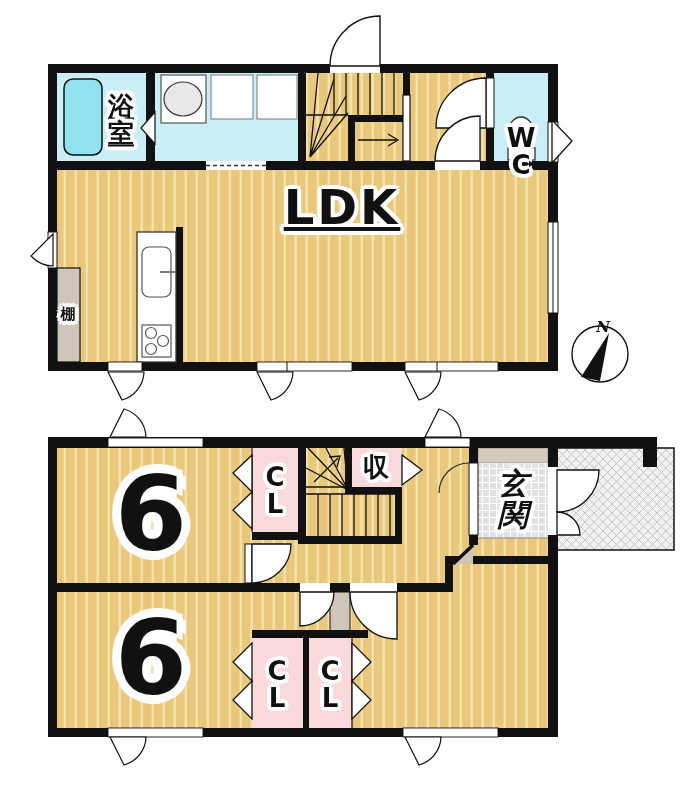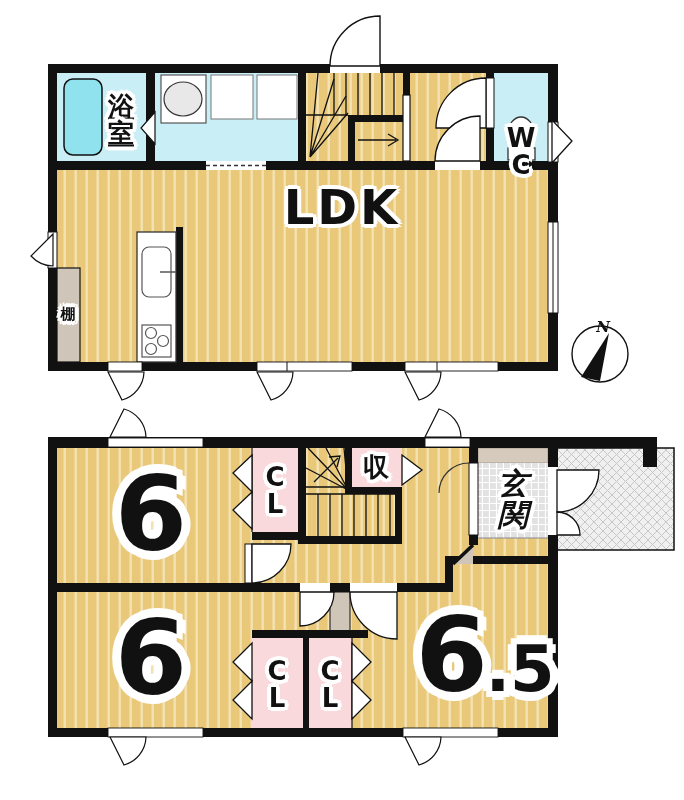--- a/index.html
+++ b/index.html
@@ -11,21 +11,21 @@
   .halo{text-shadow:4px 0 0 #fff,-4px 0 0 #fff,0 4px 0 #fff,0 -4px 0 #fff,
         3px 3px 0 #fff,-3px 3px 0 #fff,3px -3px 0 #fff,-3px -3px 0 #fff,
         2px 0 0 #fff,-2px 0 0 #fff,0 2px 0 #fff,0 -2px 0 #fff;}
   .halo-big{text-shadow:9px 0 0 #fff,-9px 0 0 #fff,0 9px 0 #fff,0 -9px 0 #fff,
         6px 6px 0 #fff,-6px 6px 0 #fff,6px -6px 0 #fff,-6px -6px 0 #fff,
         4px 0 0 #fff,-4px 0 0 #fff,0 4px 0 #fff,0 -4px 0 #fff,
         3px 3px 0 #fff,-3px 3px 0 #fff,3px -3px 0 #fff,-3px -3px 0 #fff;}
   .stack{white-space:normal;word-break:break-all;width:1.15em;line-height:1.02;}
   .num{font-size:104px;letter-spacing:-2px;}
   .suffix{font-size:64px;}
-  .ldk{font-size:48px;letter-spacing:3px;}
+  .ldk{font-size:48px;letter-spacing:3px;text-decoration:underline;}
   .size21{font-size:118px;letter-spacing:2px;}
   .small-cjk{font-size:26px;}
   .north{font-size:15px;font-family:"DejaVu Serif","Liberation Serif",serif;font-style:italic;}
 </style>
 </head>
 <body>
 
 <div id="plan">
 <svg width="684" height="800" viewBox="0 0 684 800">
   <defs>
@@ -215,22 +215,19 @@
   </g>
 </svg>
 
 <div class="lbl halo ldk" style="left:342px;top:207px;">LDK</div>
 <div class="lbl halo stack small-cjk" style="left:121px;top:120px;text-decoration:underline;">浴室</div>
 <div class="lbl halo stack small-cjk" style="left:521px;top:104px;margin-top:48px;">WC</div>
 <div class="lbl halo" style="left:68px;top:314px;font-size:15px;">棚</div>
 
 <div class="lbl halo-big num" style="left:150px;top:514px;">6</div>
 <div class="lbl halo-big num" style="left:150px;top:658px;">6</div>
-<div class="lbl" style="left:485px;top:655px;">
-  <span class="halo-big num">6</span><span class="halo-big suffix">.5</span>
-</div>
 <div class="lbl halo stack small-cjk" style="left:275px;top:491px;">CL</div>
 <div class="lbl halo stack small-cjk" style="left:277px;top:685px;">CL</div>
 <div class="lbl halo stack small-cjk" style="left:330px;top:685px;">CL</div>
 <div class="lbl halo small-cjk" style="left:376px;top:467px;">収</div>
 <div class="lbl halo stack" style="left:513px;top:500px;font-size:30px;font-style:italic;">玄関</div>
 <div class="lbl north" style="left:603px;top:327px;">N</div>
 </div>
 
 </body></html>

